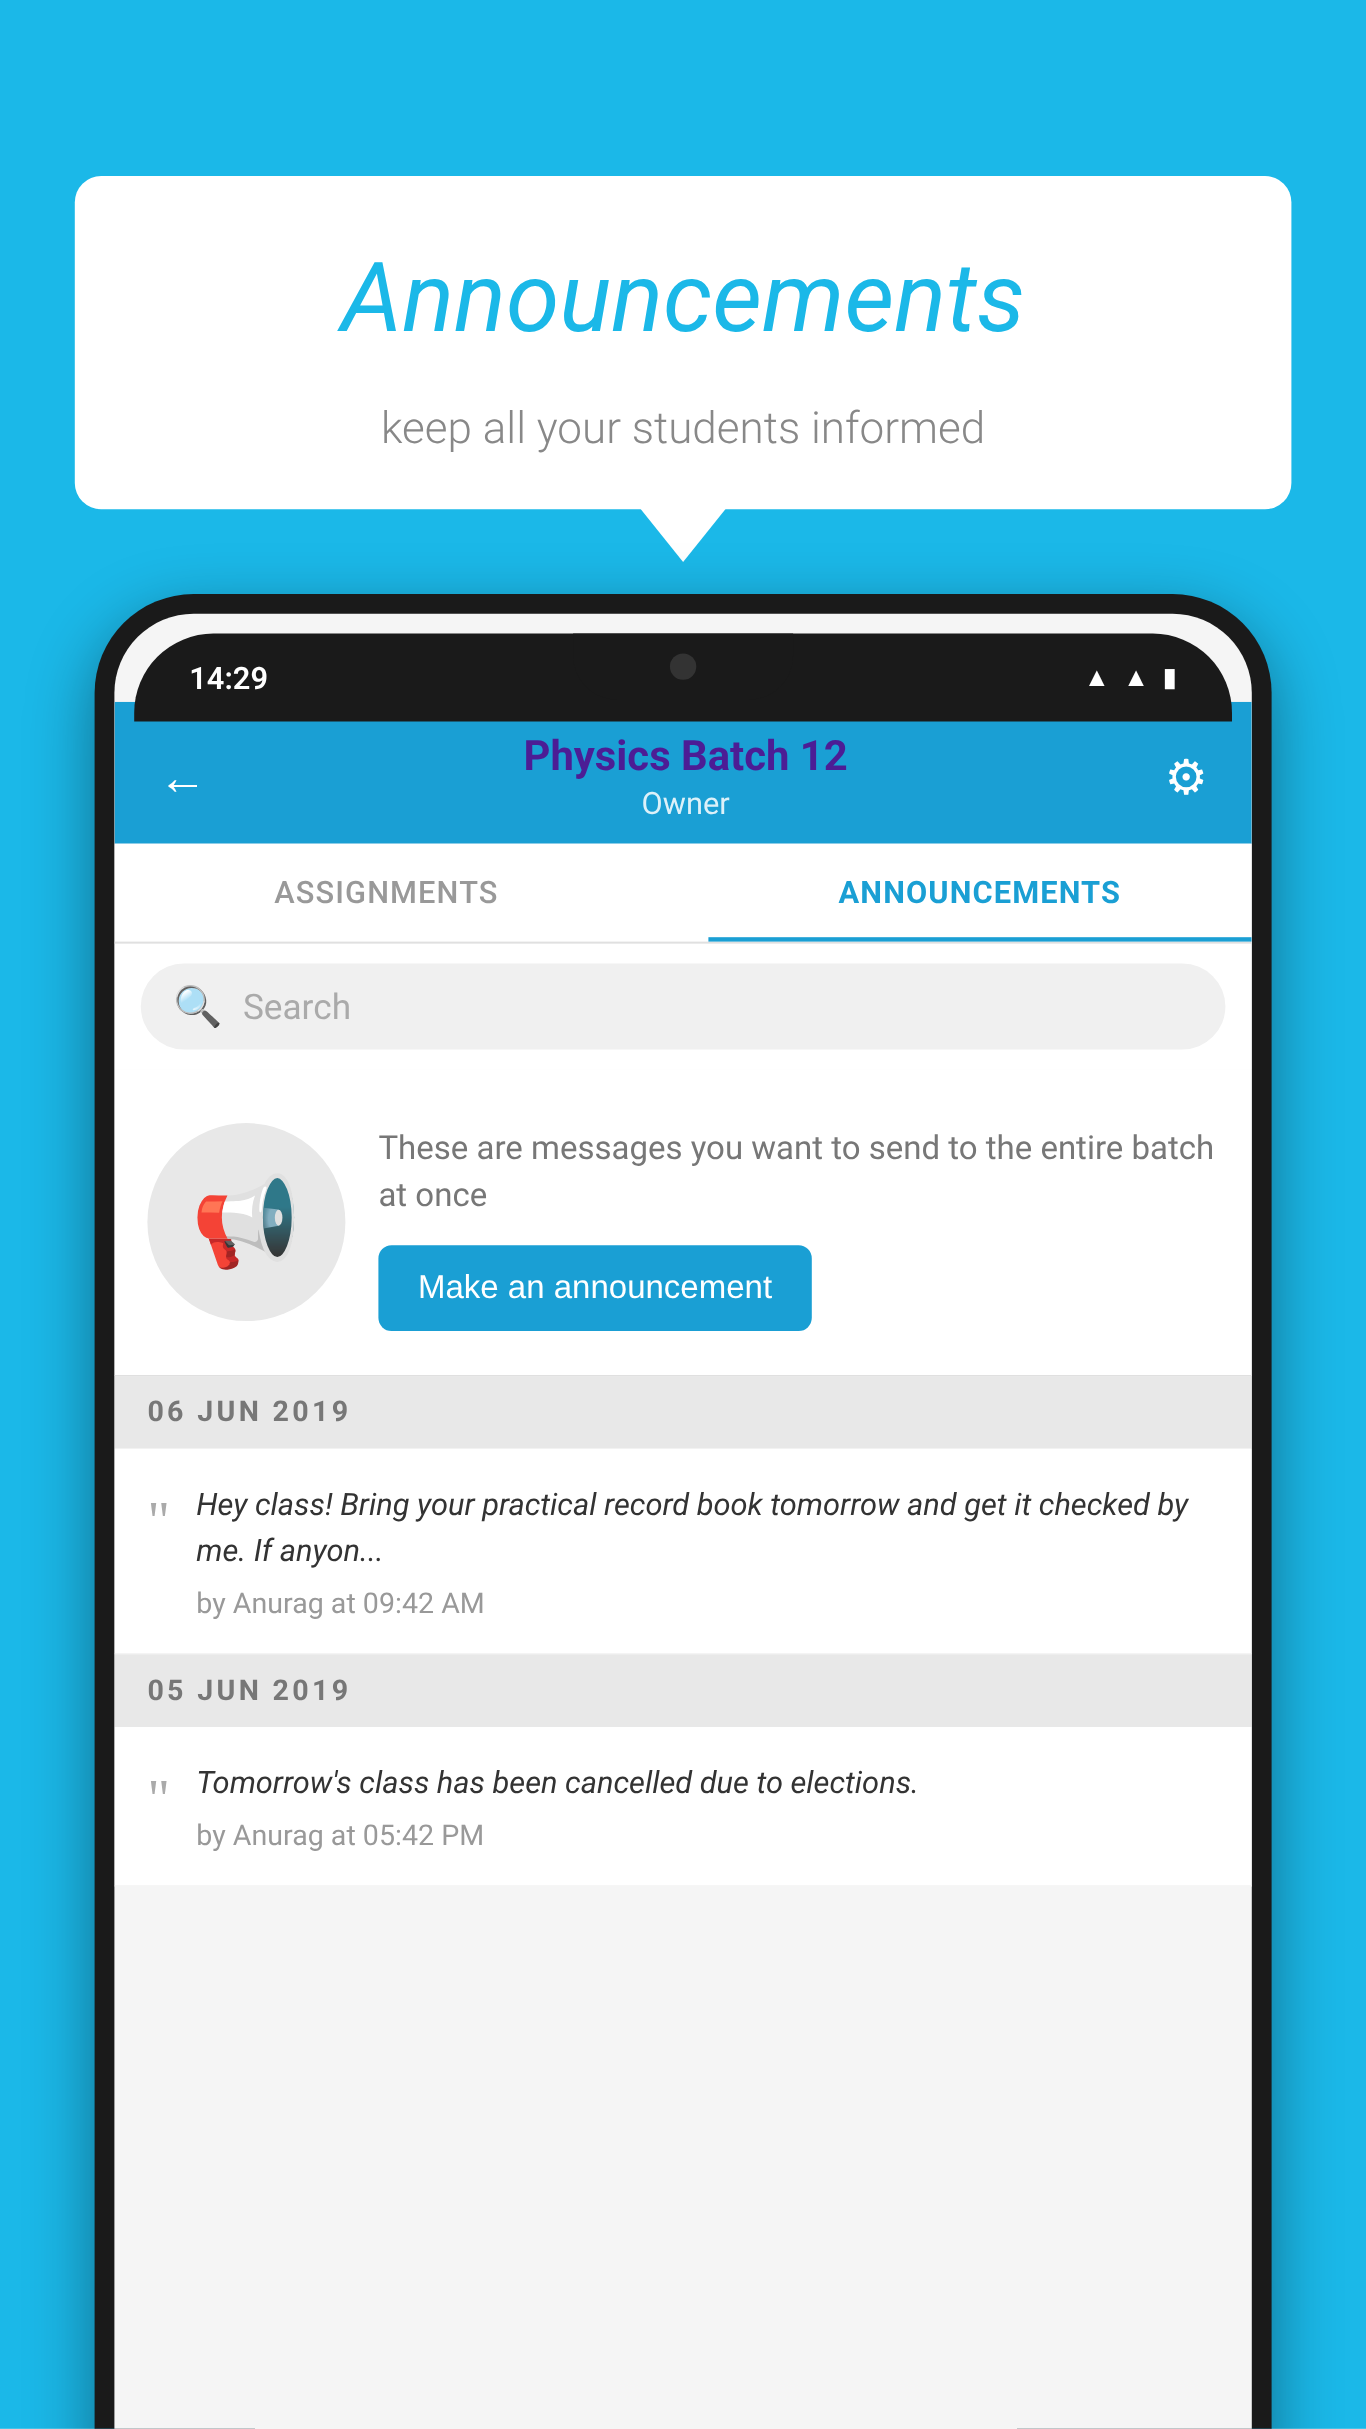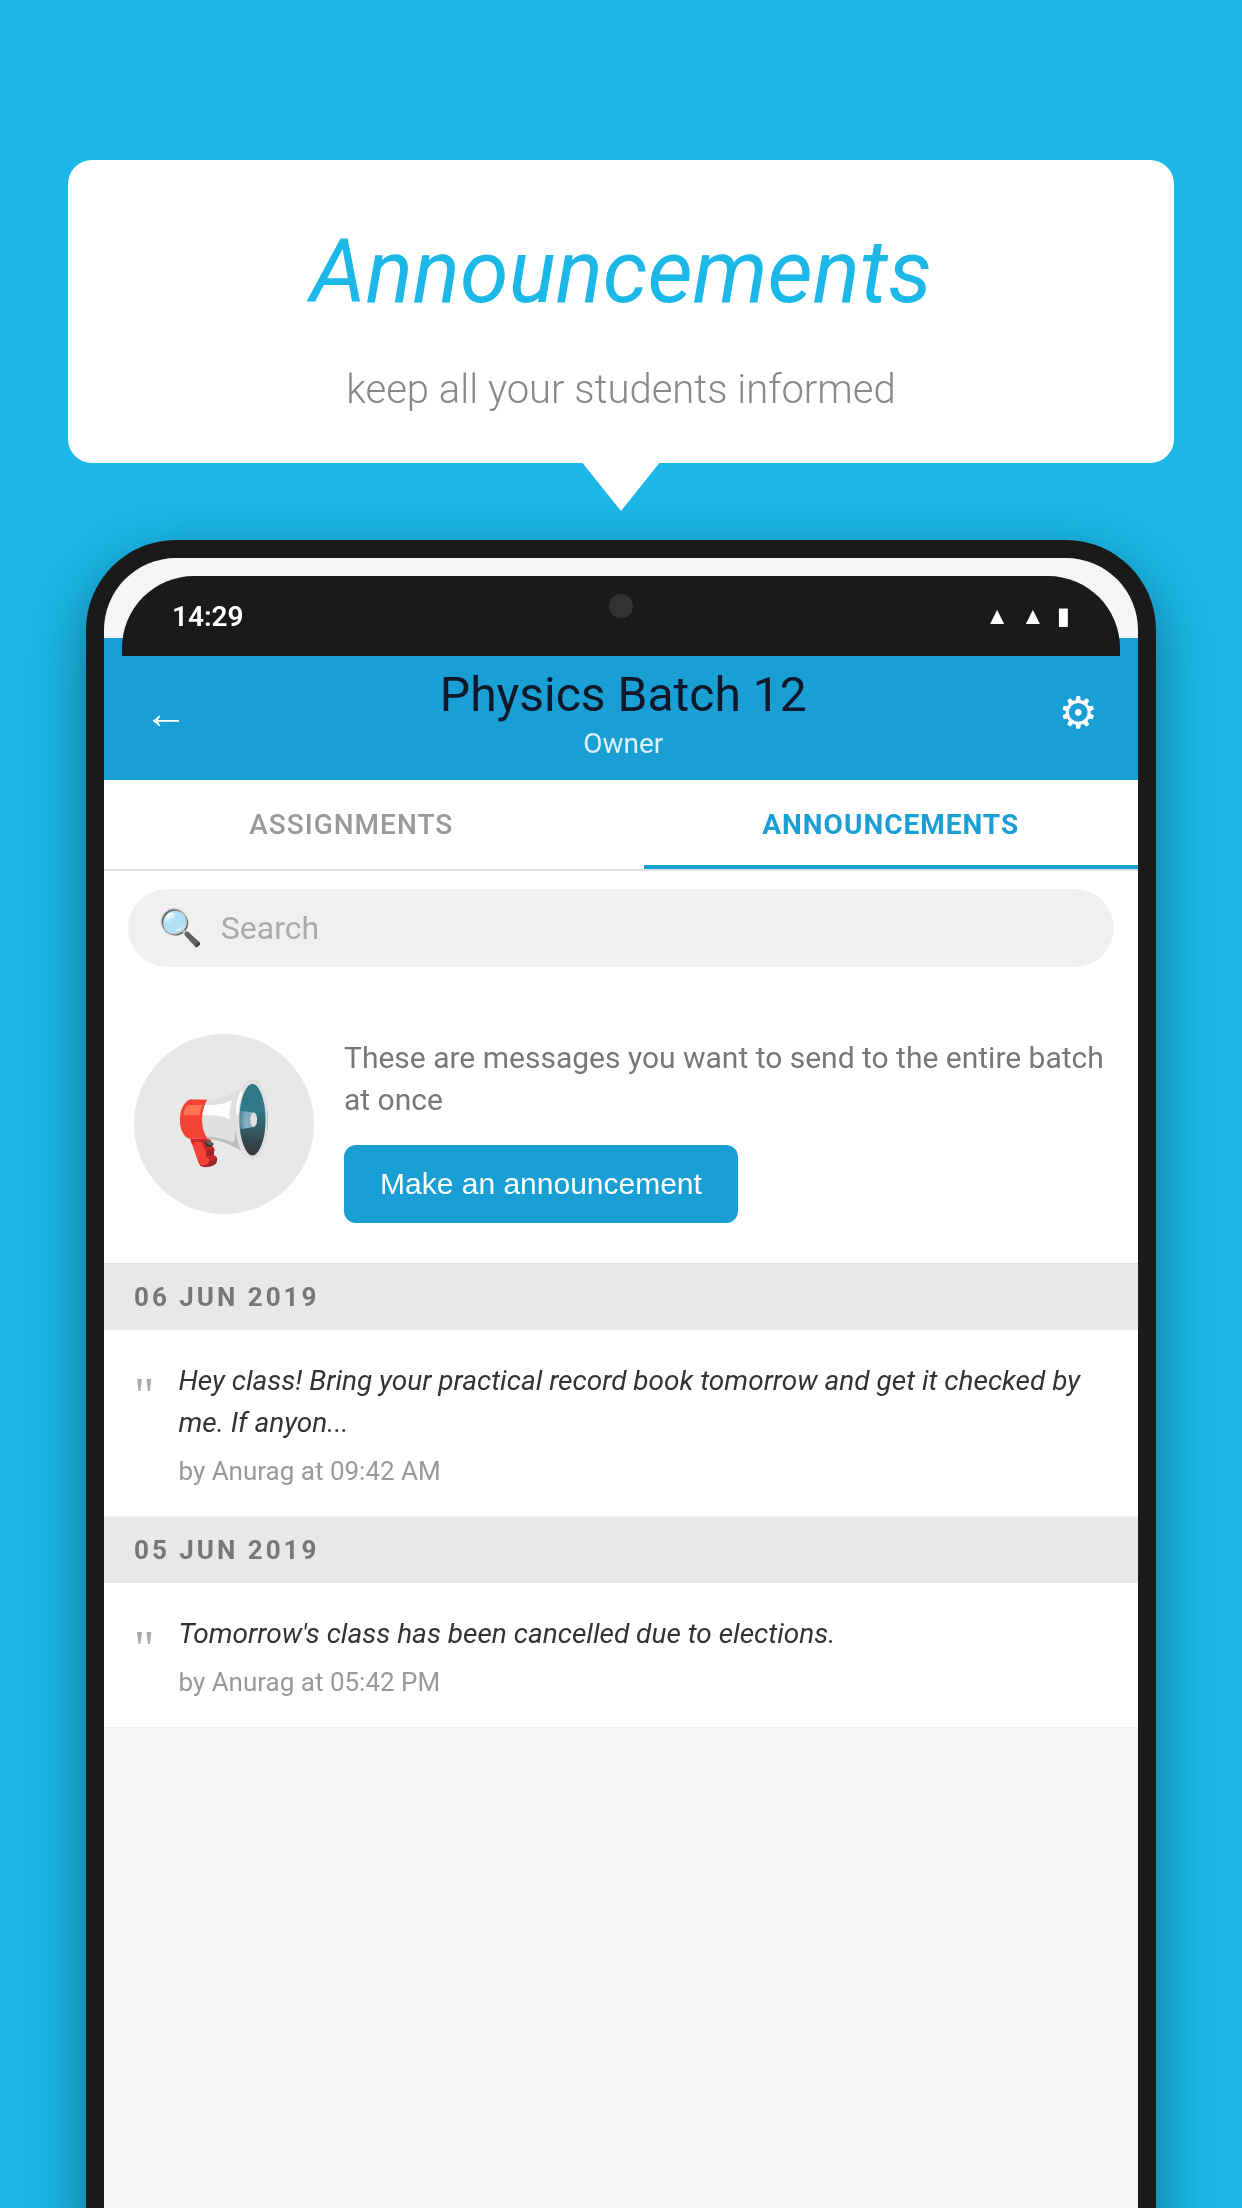--- a/index.html
+++ b/index.html
@@ -170,23 +170,23 @@
       color: white;
       font-size: 44px;
       cursor: pointer;
     }
 
     .header-title-block {
       text-align: center;
     }
 
     .header-title {
-      color: #0f172a;
-      font-size: 48px;
-      font-weight: 400;
+      color: #4c1d95;
+      font-size: 38px;
+      font-weight: 700;
     }
 
     .header-subtitle {
       color: rgba(255,255,255,0.85);
       font-size: 28px;
       margin-top: 4px;
     }
 
     .gear-icon {
       color: white;

